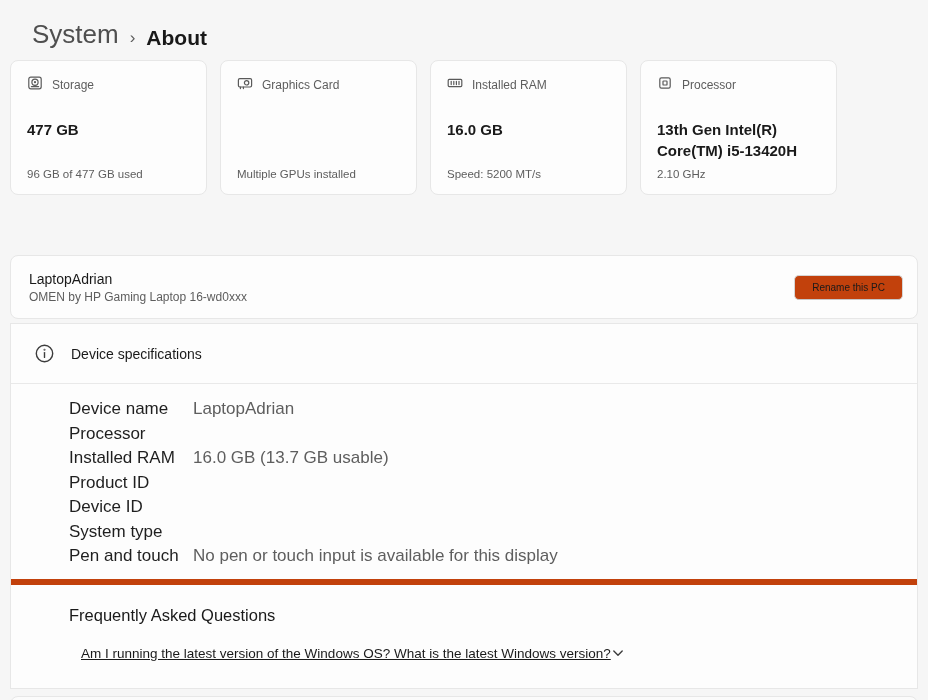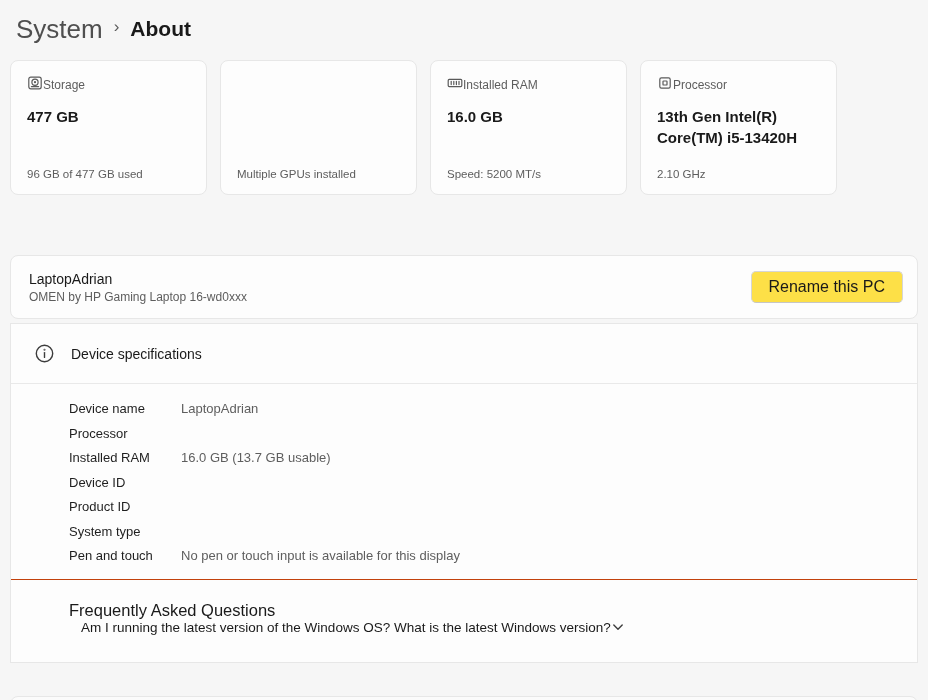--- a/index.html
+++ b/index.html
@@ -7,82 +7,82 @@
   body {
     font-family: "Liberation Sans", sans-serif;
     background: #f6f6f6;
     color: #1a1a1a;
     overflow: hidden;
   }
   .page { position: relative; width: 928px; height: 700px; }
 
   
   .breadcrumb {
-    display: flex; align-items: center;
-    padding: 8px 0 0 16px; height: 50px;
+    display: flex; align-items: flex-end;
+    padding: 8px 0 0 32px; height: 50px;
   }
   .crumb-parent { font-size: 26px; font-weight: 400; color: #4f4f4f; }
   .crumb-sep { font-size: 17px; color: #5c5c5c; margin: 0 11px; position: relative; top: -2px; }
   .crumb-current { font-size: 21px; font-weight: 700; color: #191919; }
 
   
   .cards-row { display: flex; gap: 13px; margin: 10px 10px 0 10px; }
   .sum-card {
     width: 197px; height: 135px;
     background: #fdfdfd; border: 1px solid #e7e7e7; border-radius: 8px;
     padding: 14px 16px 14px 16px;
     display: flex; flex-direction: column;
   }
-  .card-head { display: flex; align-items: center; }
+  .card-head { display: flex; align-items: center; gap: 9px; }
   .card-head svg { flex: 0 0 auto; }
   .card-label { font-size: 12px; color: #5d5d5d; }
-  .card-value { margin-top: 11px; font-size: 15px; font-weight: 700; color: #1a1a1a; line-height: 1.4; }
+  .card-value { margin-top: 24px; font-size: 15px; font-weight: 700; color: #1a1a1a; line-height: 1.4; }
   .card-caption { margin-top: auto; font-size: 11.5px; color: #5d5d5d; }
 
   
   .device-card {
     margin: 60px 10px 0 10px; height: 64px;
     background: #fdfdfd; border: 1px solid #e7e7e7; border-radius: 8px;
     display: flex; align-items: center; justify-content: space-between;
     padding: 0 14px 0 18px;
   }
   .device-name { font-size: 14px; color: #1a1a1a; }
   .device-model { font-size: 12px; color: #5d5d5d; margin-top: 3px; }
 
   .btn {
-    background: #fde047; border: 1px solid #d5d5d5; border-bottom-color: #c6c6c6;
+    background: #c2410c; border: 1px solid #d5d5d5; border-bottom-color: #c6c6c6;
     border-radius: 5px; font-family: "Liberation Sans", sans-serif;
-    font-size: 16px; color: #1a1a1a; padding: 6px 17px; cursor: pointer;
+    font-size: 10px; color: #1a1a1a; padding: 6px 17px; cursor: pointer;
   }
 
   
   .specs-card {
     margin: 4px 10px 0 10px;
     background: #fdfdfd; border: 1px solid #e7e7e7; border-radius: 0;
     overflow: hidden;
   }
   .expander-header {
     height: 60px; display: flex; align-items: center;
     border-bottom: 1px solid #e9e9e9; cursor: pointer;
   }
   .info-icon-wrap { margin-left: 24px; display: flex; }
   .expander-title { margin-left: 17px; font-size: 14px; color: #1a1a1a; }
   .header-right { margin-left: auto; display: flex; align-items: center; }
   .chevron-btn { background: none; border: none; margin: 0 16px 0 14px; display: flex; cursor: pointer; }
 
   .spec-table { padding: 13px 0 10px 58px; }
-  .spec-row { display: flex; line-height: 24.5px; font-size: 13px; }
+  .spec-row { display: flex; line-height: 24.5px; font-size: 17px; gap: 12px; }
   .spec-label { width: 112px; color: #1f1f1f; flex: 0 0 auto; }
   .spec-value { color: #5e5e5e; }
 
-  .faq-section { border-top: 1px solid #c2410c; padding: 21px 16px 27px 58px; }
+  .faq-section { border-top: 6px solid #c2410c; padding: 21px 16px 27px 58px; }
   .faq-title { font-size: 16.5px; font-weight: 400; color: #1a1a1a; }
   .faq-row {
-    display: flex; align-items: center; 
-    cursor: pointer; padding-left: 12px;
+    margin-top: 21px; display: flex; align-items: center; 
+    cursor: pointer; padding-left: 12px; text-decoration: underline;
   }
   .faq-question { font-size: 13.5px; color: #1a1a1a; }
   .faq-row .chev { margin-right: 12px; display: flex; }
 
   
   .next-card-sliver {
     position: absolute; left: 10px; right: 10px; top: 696px; height: 12px;
     background: #fbfbfb; border: 1px solid #e7e7e7; border-radius: 8px 8px 0 0;
   }
 
@@ -112,20 +112,31 @@
             <line x1="4.4" y1="11.6" x2="11.6" y2="11.6"></line>
           </svg>
         </span>
         <span class="card-label">Storage</span>
       </div>
       <div class="card-value">477 GB</div>
       <div class="card-caption">96 GB of 477 GB used</div>
     </div>
 
     <div class="sum-card">
+      <div class="card-head">
+        <span>
+          <svg class="ico" width="16" height="16" viewBox="0 0 16 16">
+            <rect x="1.4" y="3.6" width="13.2" height="8.4" rx="1.4"></rect>
+            <circle cx="9.6" cy="7.8" r="2.2"></circle>
+            <line x1="3.4" y1="12" x2="3.4" y2="13.6"></line>
+            <line x1="6.4" y1="12" x2="6.4" y2="13.6"></line>
+          </svg>
+        </span>
+        <span class="card-label">Graphics Card</span>
+      </div>
       <div class="card-caption">Multiple GPUs installed</div>
     </div>
 
     <div class="sum-card">
       <div class="card-head">
         <span>
           <svg class="ico" width="16" height="16" viewBox="0 0 16 16">
             <rect x="1.2" y="4.4" width="13.6" height="7.2" rx="1"></rect>
             <line x1="4.2" y1="6.4" x2="4.2" y2="9.6"></line>
             <line x1="6.8" y1="6.4" x2="6.8" y2="9.6"></line>
@@ -182,25 +193,25 @@
         <span class="spec-value">LaptopAdrian</span>
       </div>
       <div class="spec-row">
         <span class="spec-label">Processor</span>
       </div>
       <div class="spec-row">
         <span class="spec-label">Installed RAM</span>
         <span class="spec-value">16.0 GB (13.7 GB usable)</span>
       </div>
       <div class="spec-row">
+        <span class="spec-label">Product ID</span>
+        <span class="spec-value"></span>
+      </div>
+      <div class="spec-row">
         <span class="spec-label">Device ID</span>
-        <span class="spec-value"></span>
-      </div>
-      <div class="spec-row">
-        <span class="spec-label">Product ID</span>
         <span class="spec-value"></span>
       </div>
       <div class="spec-row">
         <span class="spec-label">System type</span>
       </div>
       <div class="spec-row">
         <span class="spec-label">Pen and touch</span>
         <span class="spec-value">No pen or touch input is available for this display</span>
       </div>
     </div>

